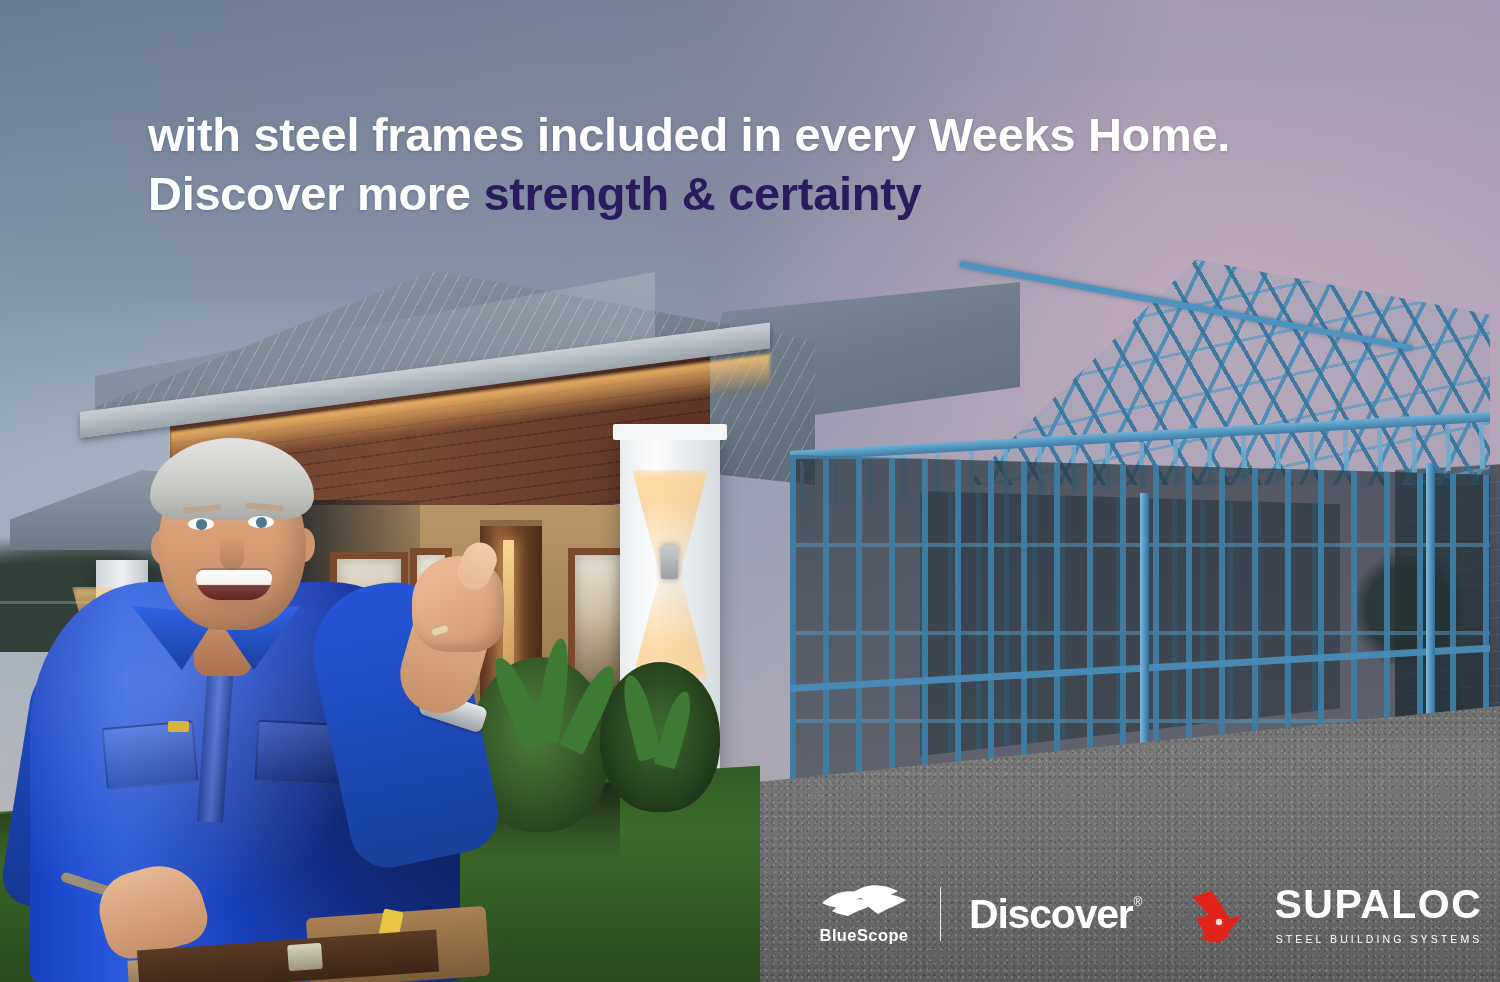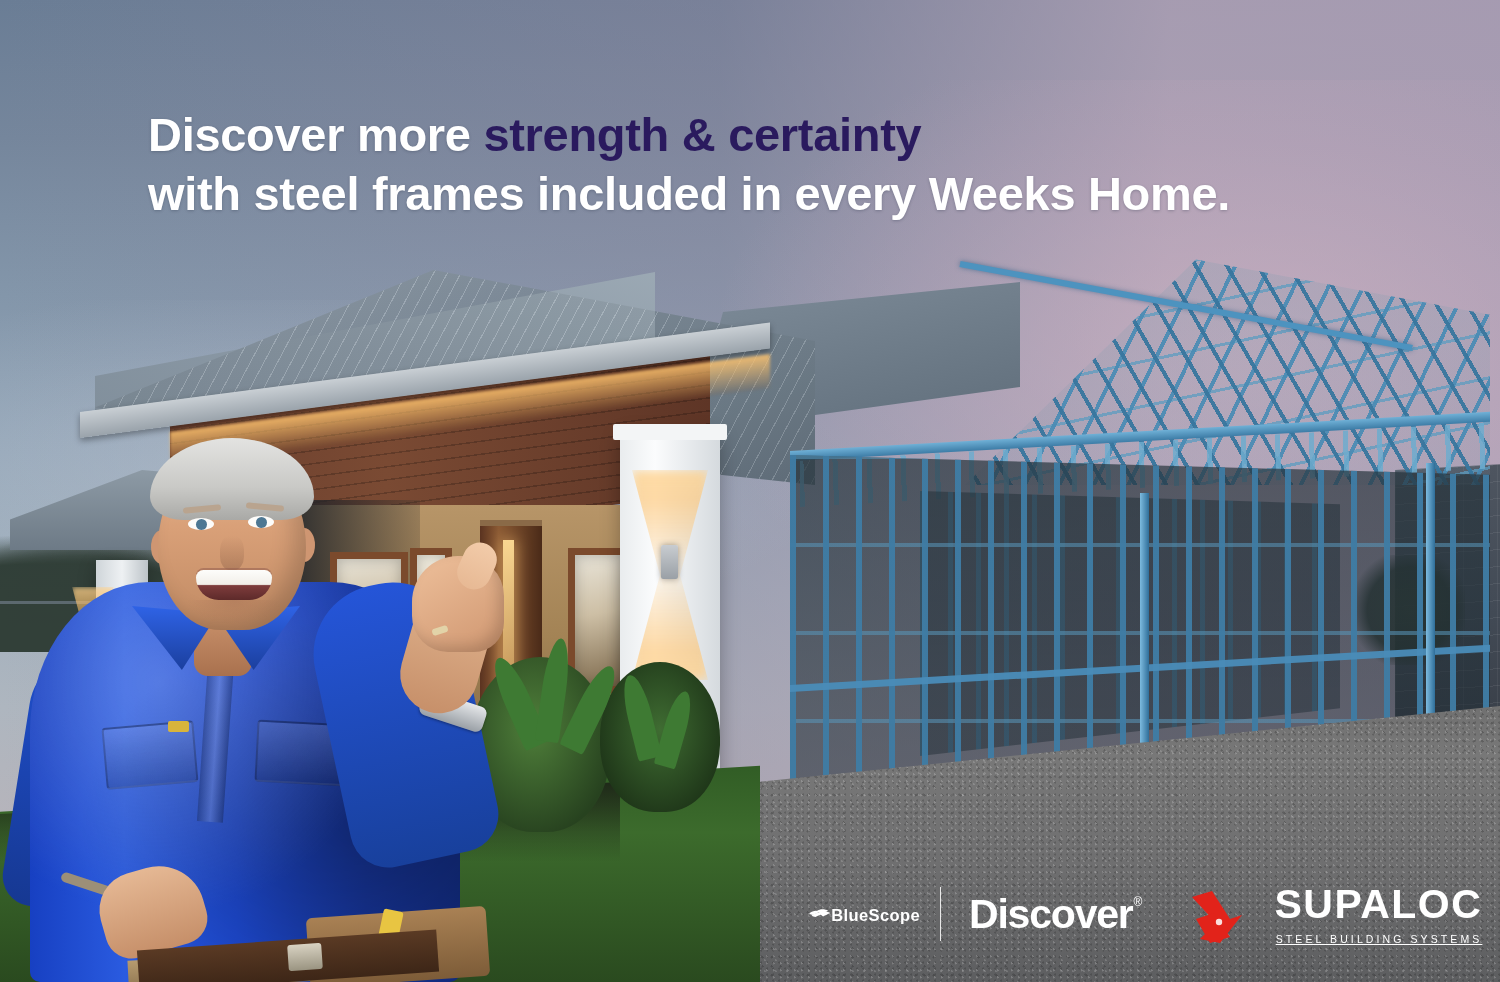--- a/index.html
+++ b/index.html
@@ -416,21 +416,21 @@
     text-shadow:0 1px 3px rgba(40,50,70,0.30);
   }
   .headline .accent{ color:#2a1a5e; text-shadow:none; }
   .hl-line{ display:block; white-space:nowrap; }
 
   
   .logobar{
     position:absolute; left:808px; top:878px; height:72px;
     display:flex; align-items:center; gap:0;
   }
-  .logo-bluescope{ display:flex; flex-direction:row; align-items:center; width:112px; }
+  .logo-bluescope{ display:flex; flex-direction:column; align-items:center; width:112px; }
   .bs-mark{ width:92px; height:40px; }
   .bs-word{
     color:#fff; font-size:16.5px; font-weight:700; letter-spacing:.4px;
     margin-top:2px; font-family:"Liberation Sans", sans-serif;
   }
   .divider{ width:1px; height:54px; background:rgba(255,255,255,.85); margin:0 28px 0 20px; }
   .logo-truecore{ position:relative; display:flex; align-items:flex-start; }
   .tc-word{
     color:#fff; font-size:41px; font-weight:700; letter-spacing:-1.2px;
     line-height:1; font-family:"Liberation Sans", sans-serif;
@@ -439,21 +439,20 @@
   .logo-supaloc{ display:flex; align-items:flex-end; margin-left:48px;gap:20px; }
   .sl-mark{ width:60px; height:56px; margin-right:4px; }
   .sl-text{ display:flex; flex-direction:column; }
   .sl-word{
     color:#fff; font-size:41px; font-weight:700; letter-spacing:1.5px; line-height:1;
     font-family:"Liberation Sans", sans-serif;
   }
   .sl-tag{
     color:#fff; font-size:10.5px; letter-spacing:3.1px; margin-top:8px; text-align:right;
     font-family:"Liberation Sans", sans-serif;
-    text-decoration:underline;
   }
 </style>
 </head>
 <body>
 
 <div class="stage">
 
   <div class="sky"></div>
   <div class="sky-glow"></div>
   <div class="cloud-band"></div>
@@ -566,22 +565,22 @@
     <div class="hand-left"></div>
 
     <div class="pants"></div>
     <div class="toolbelt"></div>
     <div class="tool-yellow"></div>
     <div class="belt"></div>
     <div class="buckle"></div>
   </div>
 
   <div class="headline">
+    <span class="hl-line">with steel frames included in every Weeks Home.</span>
     <span class="hl-line"><span>Discover more </span><span class="accent">strength &amp; certainty</span></span>
-    <span class="hl-line">with steel frames included in every Weeks Home.</span>
   </div>
 
   <div class="logobar">
 
     <div class="logo-bluescope">
       <svg class="bs-mark" viewBox="0 0 92 40">
         <g fill="#ffffff">
           <path d="M4 19 C20 5, 34 5, 48 11 C40 16, 30 18, 20 24 C14 23, 8 21, 4 19 Z"></path>
           <path d="M14 27 C30 13, 44 13, 58 19 C50 24, 40 26, 30 32 C24 31, 18 29, 14 27 Z"></path>
           <path d="M34 9 C50 -2, 66 0, 80 7 C72 12, 62 14, 52 20 C46 16, 40 12, 34 9 Z"></path>

